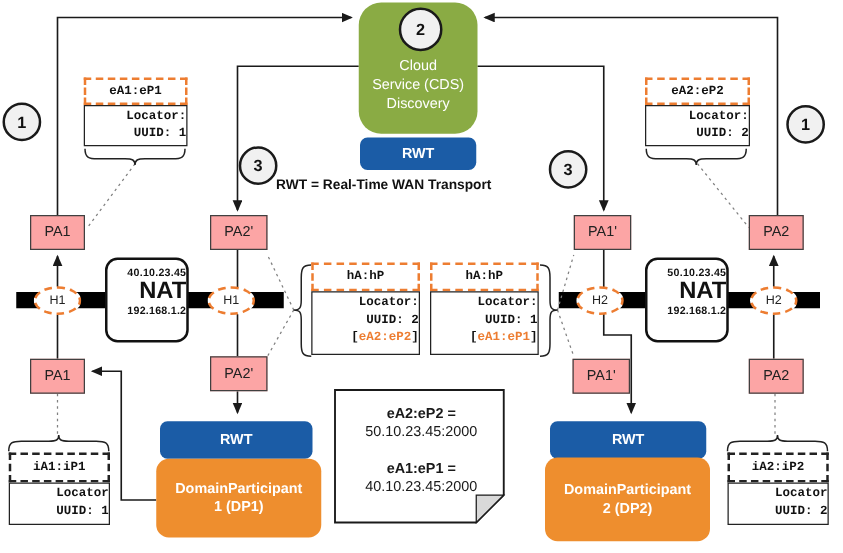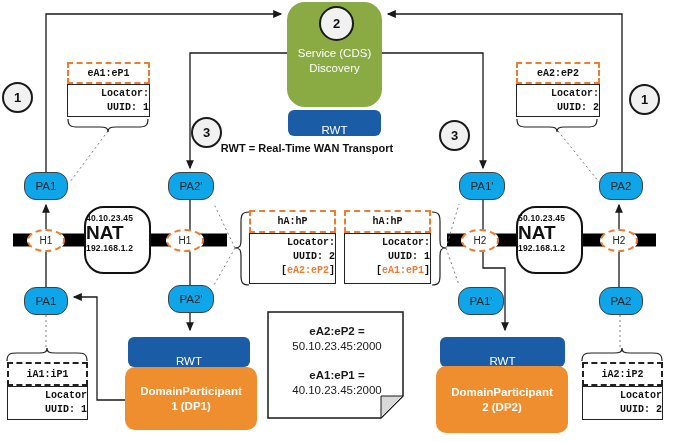--- a/index.html
+++ b/index.html
@@ -3,44 +3,44 @@
 <meta charset="utf-8">
 <style>
   html,body{margin:0;padding:0;background:#fff;}
   #stage{position:relative;width:674px;height:442px;background:#fff;
          font-family:"Liberation Sans",sans-serif;overflow:hidden;}
   #wires{position:absolute;left:0;top:0;z-index:0;}
   .abs{position:absolute;box-sizing:border-box;z-index:1;}
   .circle{border:2px solid #1a1a1a;border-radius:50%;background:#f1f1f1;
           display:flex;align-items:center;justify-content:center;
           font-weight:bold;font-size:13px;color:#111;}
-  .pa{border:1.4px solid #404040;border-radius:12px;background:#0ea5e9;
+  .pa{border:1.4px solid #404040;border-radius:0;background:#fca5a5;
       display:flex;align-items:center;justify-content:center;
       font-size:11.5px;color:#222;}
-  .nat{border:2.6px solid #111;border-radius:20px;background:#fff;
-       text-align:left;color:#111;padding-top:5px;}
+  .nat{border:2.6px solid #111;border-radius:10px;background:#fff;
+       text-align:right;color:#111;padding-top:5px;}
   .nat .ip{font-size:8.5px;font-weight:bold;letter-spacing:0.2px;}
   .nat .natlbl{font-size:19px;font-weight:bold;line-height:20px;}
   .hop{border:2px dashed #ED7D31;border-radius:50%;background:#fff;
        display:flex;align-items:center;justify-content:center;
        font-size:10px;color:#222;}
   .mono{font-family:"Liberation Mono",monospace;font-weight:bold;color:#111;text-align:right;}
   .hdr{display:flex;align-items:center;justify-content:center;
        font-size:10px;background:#fff;}
   .hdr.orange{border:2px dashed #ED7D31;}
   .hdr.black{border:2px dashed #222;}
   .locbox{border:1.5px solid #222;background:#fff;font-size:10px;
           padding:2px 0 12px 4px;line-height:14px;}
   .ind{margin-left:9px;}
   .refline{margin-left:5px;}
   .refline .oref{color:#ED7D31;}
   .greenbox{background:#8aab44;border-radius:18px;color:#fff;text-align:center;
             font-size:11.5px;line-height:15px;}
-  .bluebox{background:#1b5ca6;border-radius:6px;color:#fff;font-weight:normal;
-           font-size:11.5px;display:flex;align-items:flex-end;justify-content:center;}
+  .bluebox{background:#1b5ca6;border-radius:6px;color:#fff;font-weight:bold;
+           font-size:11.5px;display:flex;align-items:center;justify-content:center;}
   .orangebox{background:#ee8e2e;border-radius:10px;color:#fff;font-weight:bold;
              font-size:11.5px;text-align:center;line-height:15px;
              display:flex;flex-direction:column;align-items:center;justify-content:center;}
   .legend{font-weight:bold;font-size:11px;color:#111;text-align:center;}
   .notetext{font-size:11.5px;color:#1a1a1a;line-height:15px;}
   .notetext .nb{font-weight:bold;}
   .notetext .gap{height:14px;}
 </style>
 </head>
 <body>
@@ -114,20 +114,21 @@
     </div>
   <div class="abs circle" style="left:439px;top:120px;width:31px;height:31px;">
       <span>3</span>
     </div>
 
   <div class="abs greenbox" style="left:287px;top:2px;width:95px;height:105px;">
     <div class="circle" style="position:absolute;left:32px;top:4px;width:31px;height:31px;">
         <span>2</span>
       </div>
     <div style="margin-top:44px;">
+      <div>Cloud</div>
       <div>Service (CDS)</div>
       <div>Discovery</div>
     </div>
   </div>
   <div class="abs bluebox" style="left:288px;top:110px;width:93px;height:26px;">
       <span>RWT</span>
     </div>
   <div class="abs legend" style="left:218px;top:142px;width:178px;">RWT = Real-Time WAN Transport</div>
 
   <div class="abs hdr orange mono" style="left:67px;top:62px;width:83px;height:22px;">eA1:eP1</div>

